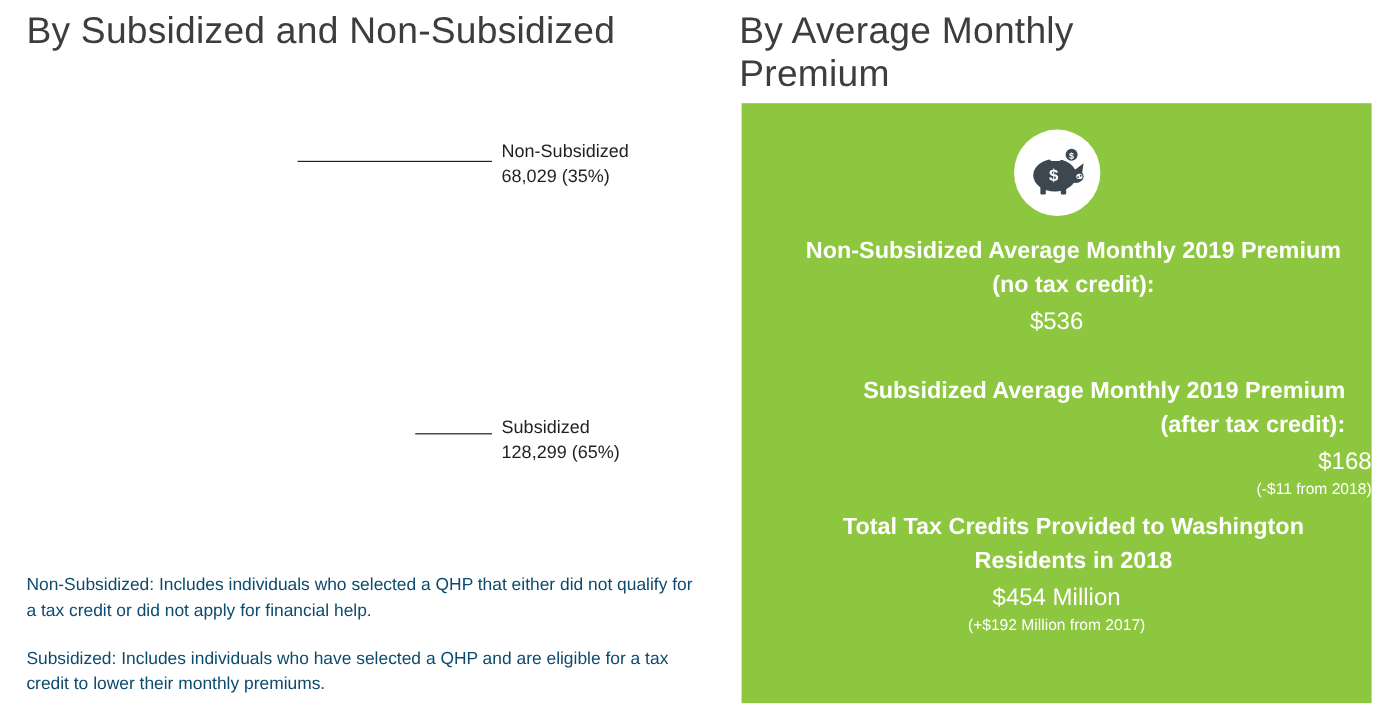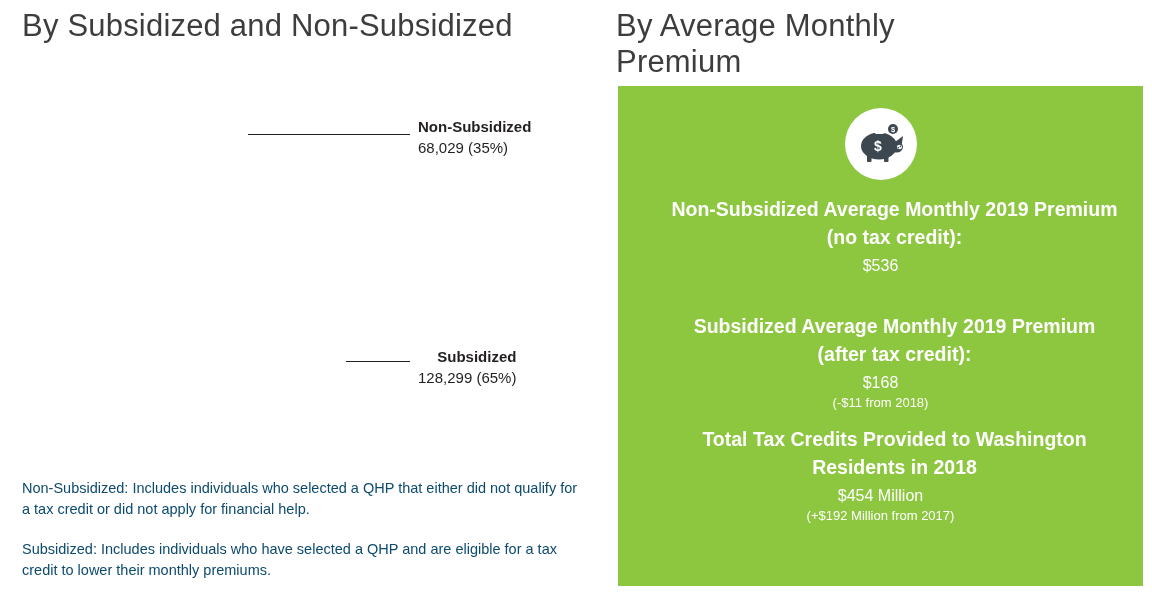--- a/index.html
+++ b/index.html
@@ -78,24 +78,23 @@
     font-weight: 400;
     color: #231f20;
     margin-top: 3px;
   }
 
   .callout {
     position: absolute;
   }
   .callout-name {
     font-size: 15px;
-    font-weight: bold;
+    font-weight: normal;
     color: #231f20;
     white-space: nowrap;
-    text-align: right;
   }
   .callout-value {
     font-size: 15px;
     font-weight: 400;
     color: #231f20;
     white-space: nowrap;
     margin-top: 4px;
   }
   #callout-nonsub { left: 418px; top: 118px; }
   #callout-sub { left: 418px; top: 348px; }
@@ -146,32 +145,32 @@
     align-items: center;
     justify-content: center;
   }
   .stat-block {
     position: absolute;
     left: 0;
     width: 100%;
     text-align: center;
   }
   #stat-1 { top: 110px; }
-  #stat-2 { top: 227px; }
+  #stat-2 { top: 227px; text-align: right; }
   #stat-3 { top: 340px; }
 
   .stat-heading {
     font-size: 19.5px;
     font-weight: bold;
     line-height: 1.42;
     padding: 0 22px;
     margin-left: 28px;
   }
   .stat-value {
-    font-size: 16px;
+    font-size: 20px;
     font-weight: 400;
     margin-top: 6px;
   }
   .stat-note {
     font-size: 13px;
     font-weight: 400;
     margin-top: 3px;
   }
 </style>
 </head>

